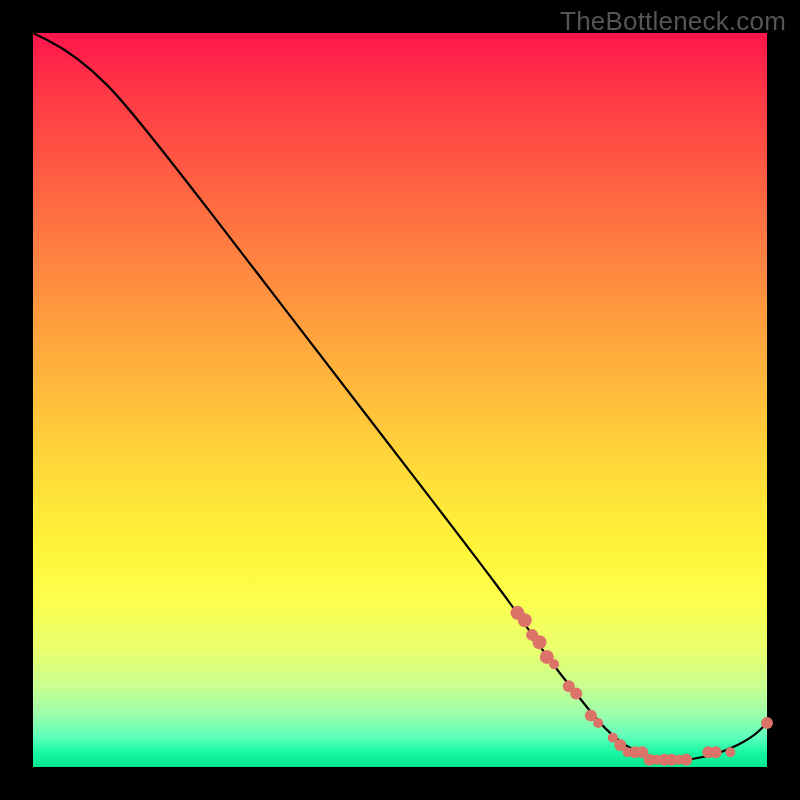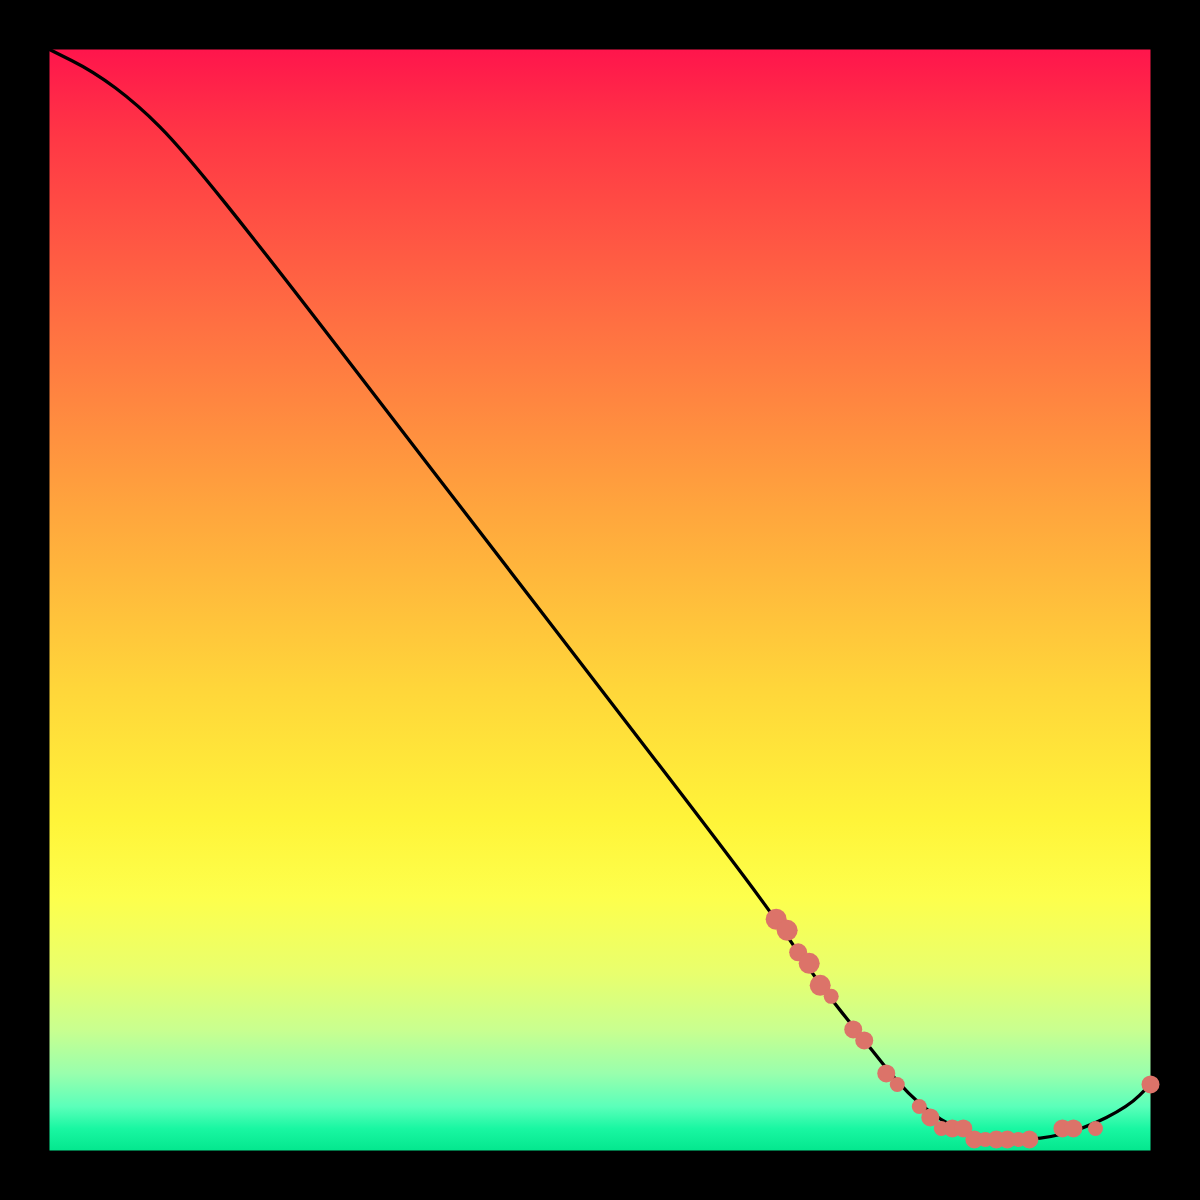--- a/index.html
+++ b/index.html
@@ -67,20 +67,21 @@
   }
   .marker {
     fill: #dc7369;
     stroke: none;
   }
 </style>
 </head>
 <body>
 
 <div class="stage">
+  <div class="watermark">TheBottleneck.com</div>
 
   <div class="plot-area">
     <svg class="curves" viewBox="0 0 734 734" preserveAspectRatio="none">
       <path id="curve-path" class="curve-line" d="M 0.00 0.00 Q 0.00 0.00 14.68 7.34 Q 29.36 14.68 44.04 25.69 Q 58.72 36.70 73.40 51.38 Q 88.08 66.06 117.44 102.76 Q 146.80 139.46 183.50 187.17 Q 220.20 234.88 256.90 282.59 Q 293.60 330.30 330.30 378.01 Q 367.00 425.72 403.70 473.43 Q 440.40 521.14 462.42 550.50 Q 484.44 579.86 499.12 601.88 Q 513.80 623.90 528.48 642.25 Q 543.16 660.60 557.84 678.95 Q 572.52 697.30 587.20 708.31 Q 601.88 719.32 616.56 722.99 Q 631.24 726.66 645.92 726.66 Q 660.60 726.66 675.28 722.99 Q 689.96 719.32 704.64 711.98 Q 719.32 704.64 726.66 697.30 T 734.00 689.96"></path>
       <g id="markers-group">
           <circle cx="484.44" cy="579.86" r="7" class="marker" fill="#dc7369"></circle>
           <circle cx="491.78" cy="587.20" r="7" class="marker" fill="#dc7369"></circle>
           <circle cx="499.12" cy="601.88" r="6" class="marker" fill="#dc7369"></circle>
           <circle cx="506.46" cy="609.22" r="7" class="marker" fill="#dc7369"></circle>
           <circle cx="513.80" cy="623.90" r="7" class="marker" fill="#dc7369"></circle>

